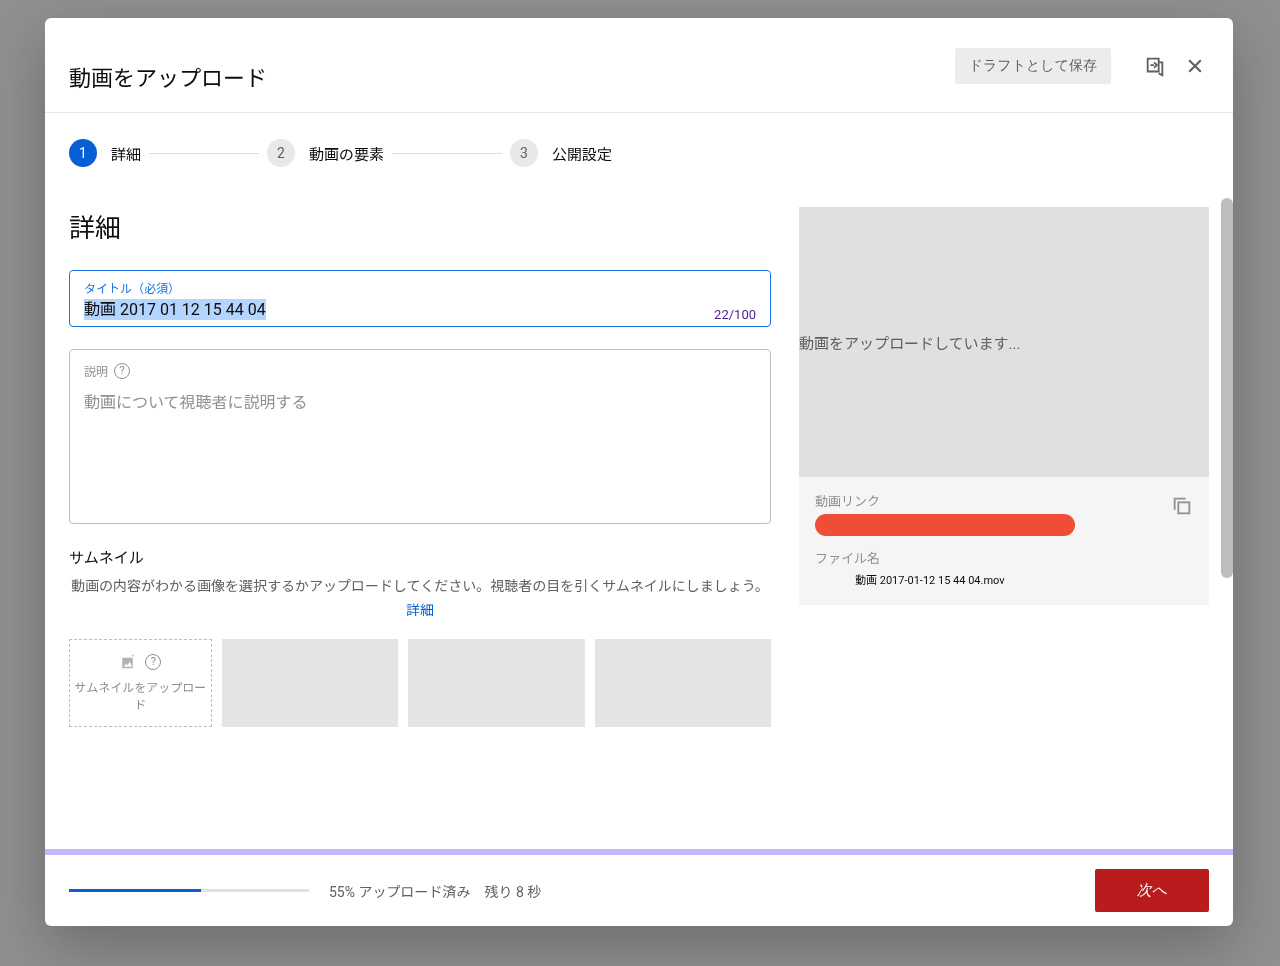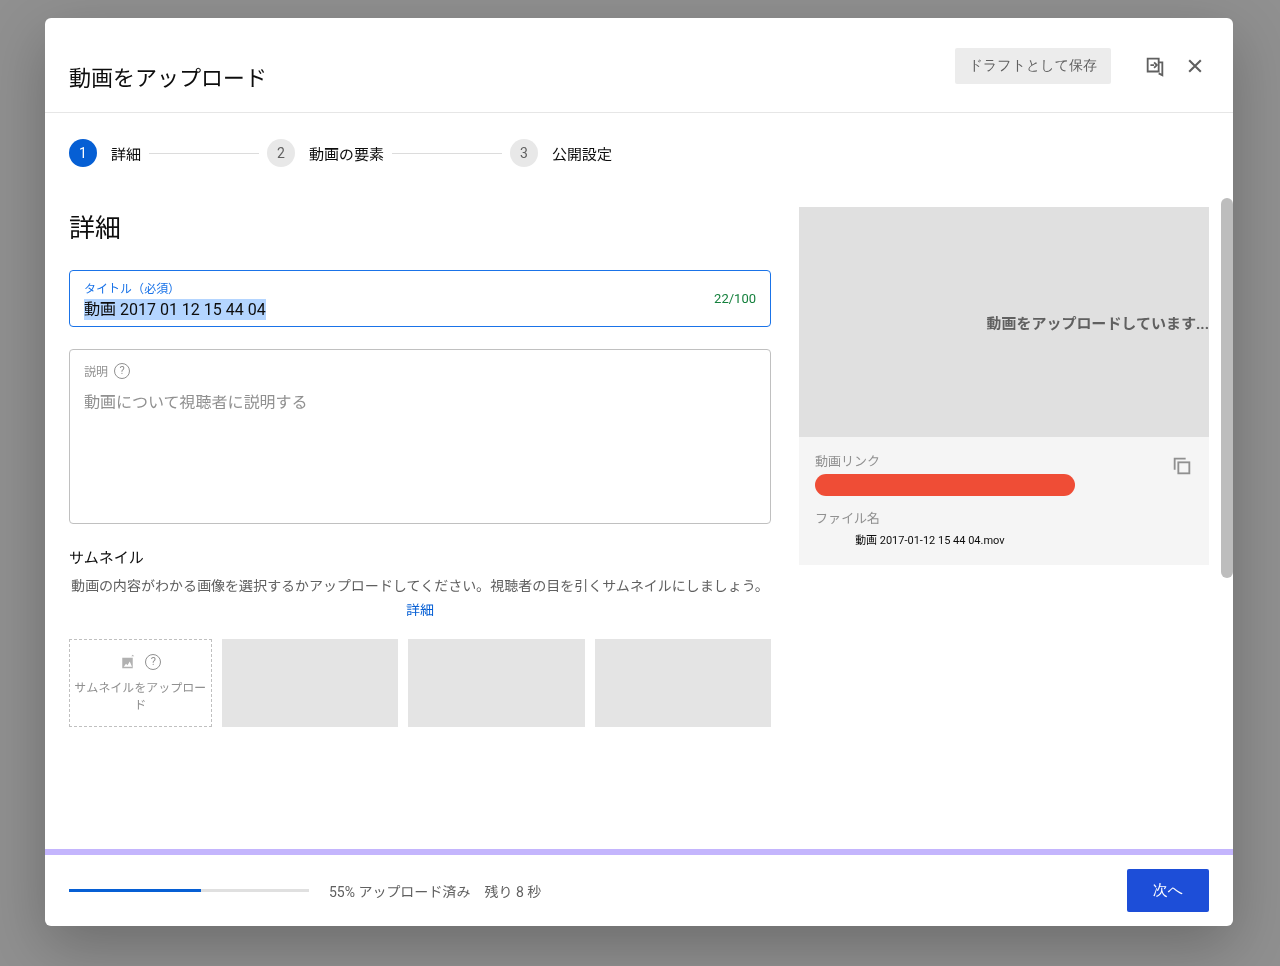--- a/index.html
+++ b/index.html
@@ -131,23 +131,23 @@
   }
   .field-value {
     font-size: 16px;
     margin-top: 6px;
     background: #b4d5ff;
     display: inline;
     padding: 1px 0;
   }
   .char-count {
     position: absolute;
-    bottom: 20px; right: 14px;
+    bottom: 4px; right: 14px;
     font-size: 13px;
-    color: #15803d;
+    color: #4c1d95;
   }
   .placeholder {
     font-size: 16px;
     color: #909090;
     margin-top: 10px;
   }
   .help-circle {
     width: 16px; height: 16px;
     border: 1.5px solid #909090;
     border-radius: 50%;
@@ -187,27 +187,26 @@
     position: relative;
   }
   .thumb-upload .icons { display: flex; gap: 6px; margin-bottom: 2px; }
   .thumb-placeholder {
     width: 183px; height: 88px;
     background: #e4e4e4;
   }
   
   .preview-box {
     width: 100%;
-    height: 230px;
+    height: 270px;
     background: #e0e0e0;
     display: flex;
-    align-items: center; justify-content: flex-end;
+    align-items: center; justify-content: flex-start;
     color: #606060;
     font-size: 15px;
-    font-weight: bold;
   }
   .info-panel {
     background: #f5f5f5;
     padding: 14px 16px 18px 16px;
   }
   .info-row { margin-bottom: 12px; position: relative; }
   .info-label {
     font-size: 13px;
     color: #909090;
     margin-bottom: 4px;
@@ -246,27 +245,28 @@
   .progress-bar {
     height: 100%;
     background: #065fd4;
   }
   .progress-text {
     font-size: 14px;
     color: #606060;
   }
   .spacer { flex:1; }
   .next-btn {
-    background: #1d4ed8;
+    background: #b91c1c;
     color: #fff;
     border: none;
     font-size: 15px;
-    padding: 12px 26px;
+    padding: 12px 42px;
     border-radius: 2px;
     cursor: pointer;
+    font-style: italic;
   }
   
   .scroll-indicator {
     position: absolute;
     right: 0; top: 180px;
     width: 12px; height: 380px;
     background: #bdbdbd;
     border-radius: 6px;
   }
 </style>

